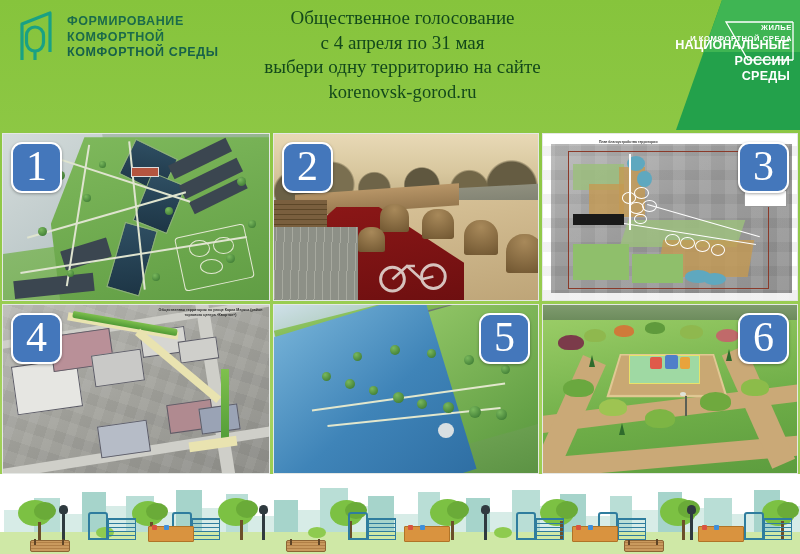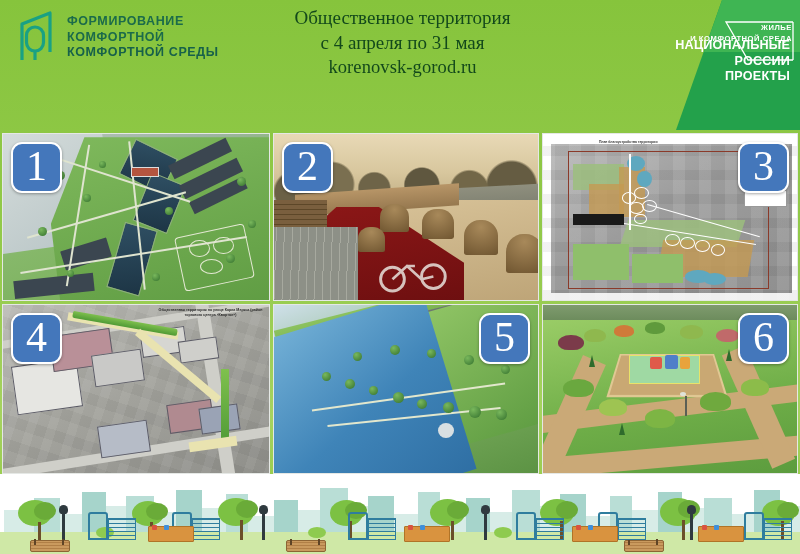--- a/index.html
+++ b/index.html
@@ -190,41 +190,42 @@
         <rect x="14.5" y="17" width="17" height="24" rx="8.5" fill="none" stroke="#19a184" stroke-width="3.2"></rect>
       </svg>
       <div class="brand-text">
         <div class="brand-line">ФОРМИРОВАНИЕ</div>
         <div class="brand-line">КОМФОРТНОЙ</div>
         <div class="brand-line bold">КОМФОРТНОЙ СРЕДЫ</div>
       </div>
     </div>
 
     <div class="headline">
-      <div>Общественное территория</div>
+      <div>Общественное голосование</div>
       <div>с 4 апреля по 31 мая</div>
+      <div>выбери одну территорию на сайте</div>
       <div class="site">korenovsk-gorod.ru</div>
     </div>
 
     <div class="np-logo">
       <svg width="148" height="130" viewBox="0 0 148 130">
         <path d="M148 0 H70 L24 130 H148 Z" fill="#23a14b"></path>
         <path d="M148 0 H70 L52 52 H148 Z" fill="#3fb553"></path>
         <path d="M96 22 H141" stroke="#ffffff" stroke-width="1.3" fill="none"></path>
         <path d="M96 22 L74 22 L96 60 L141 60" stroke="#ffffff" stroke-width="1.3" fill="none"></path>
         <path d="M141 22 V60" stroke="#ffffff" stroke-width="1.3" fill="none"></path>
       </svg>
       <div class="np-top">
         <div>ЖИЛЬЕ</div>
         <div>И КОМФОРТНОЙ СРЕДА</div>
       </div>
       <div class="np-main">
         <div>НАЦИОНАЛЬНЫЕ</div>
         <div>РОССИИ</div>
-        <div>ПРОЕКТЫ</div>
+        <div>СРЕДЫ</div>
       </div>
     </div>
   </div>
 
   <div class="grid">
 
     <div class="tile r1 c1">
       <div class="scene">
         <div class="t1-bg"></div>
         <div class="t1-water-big"></div>

